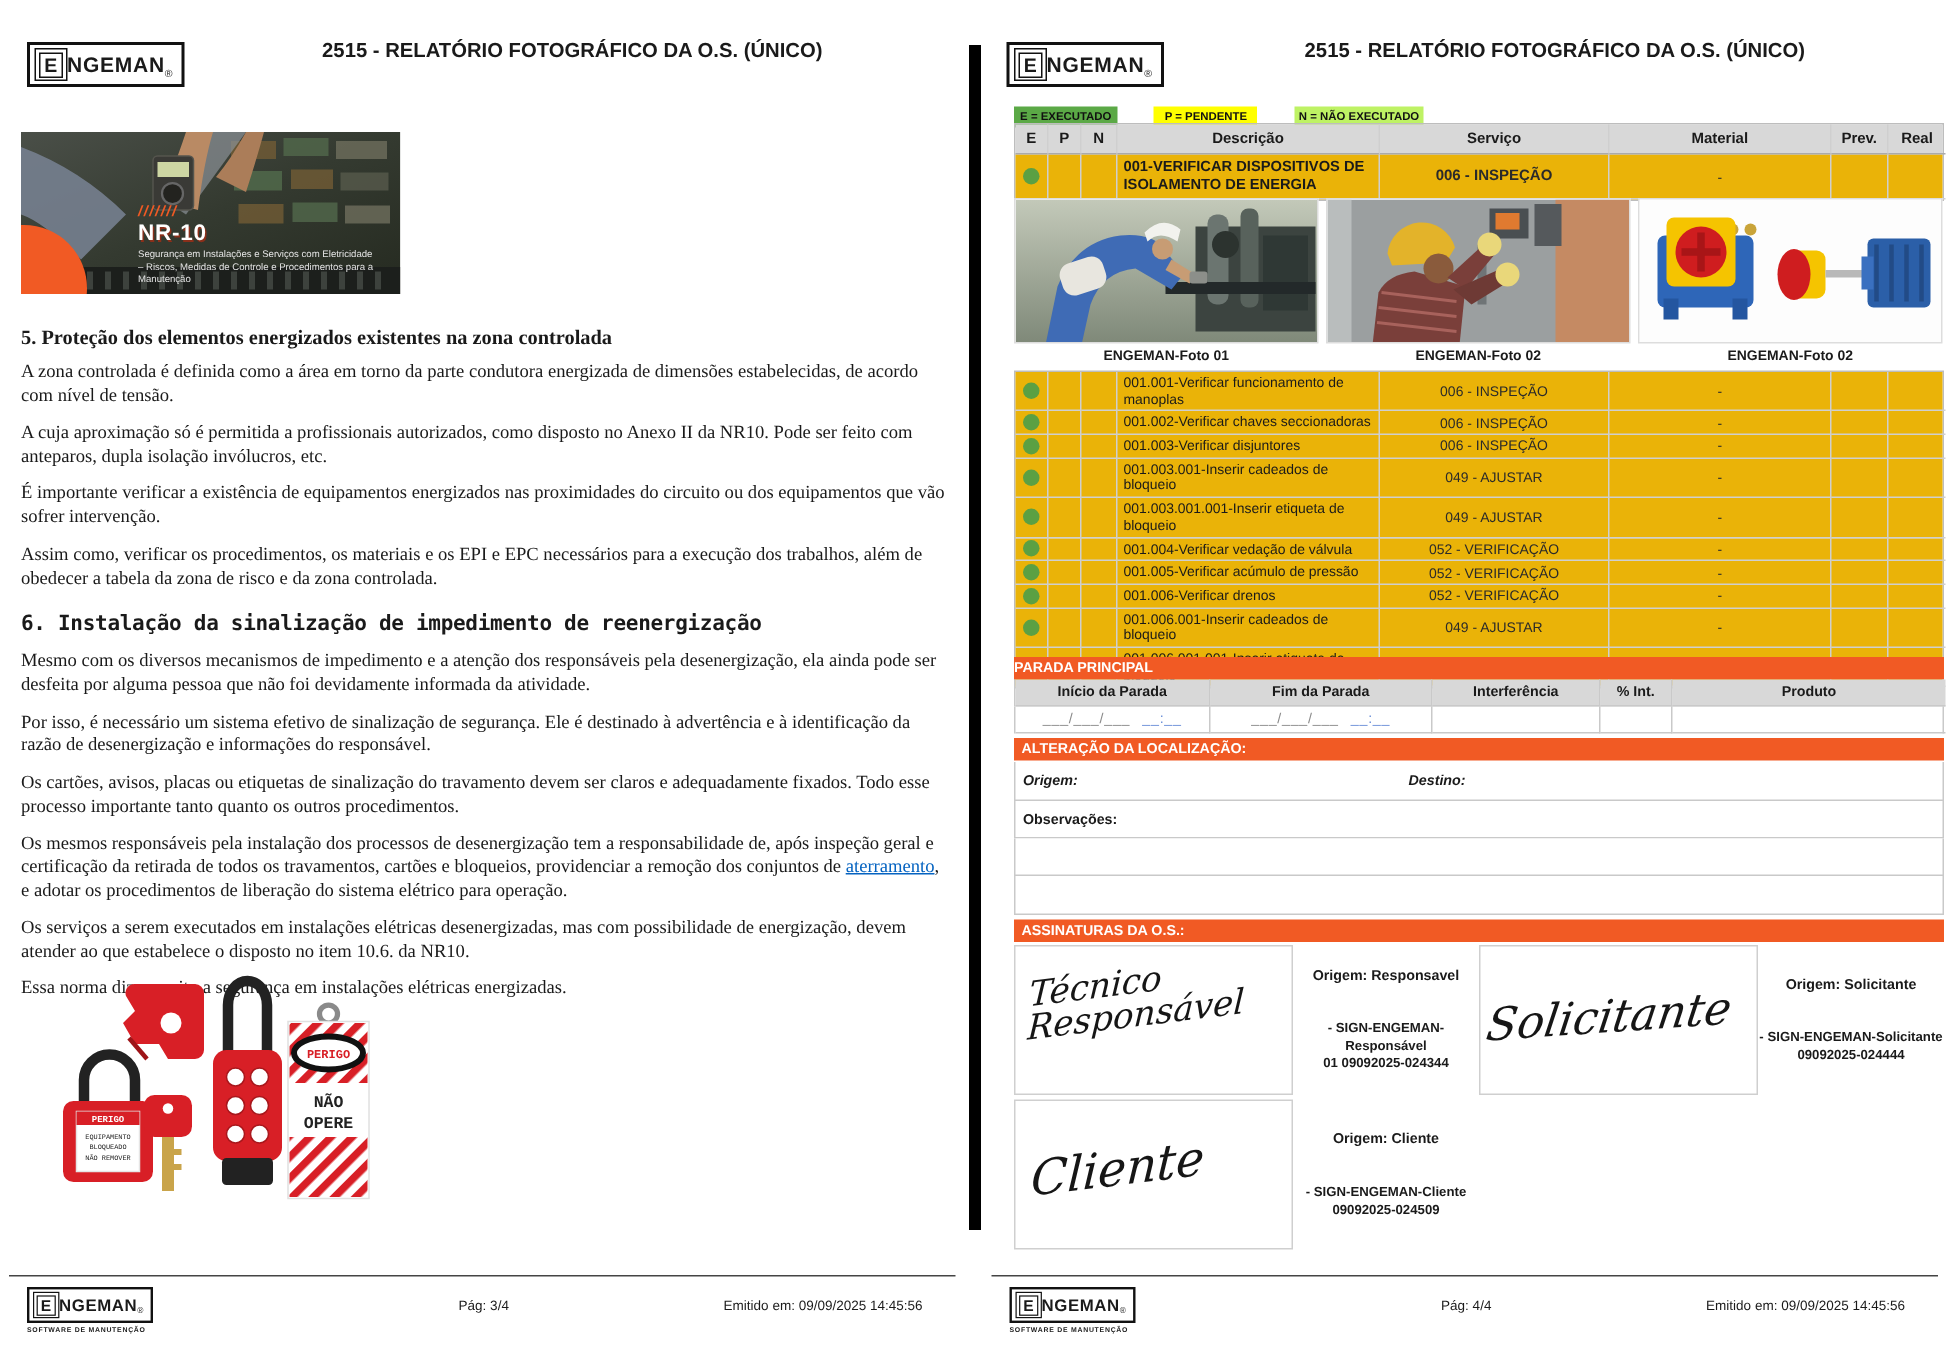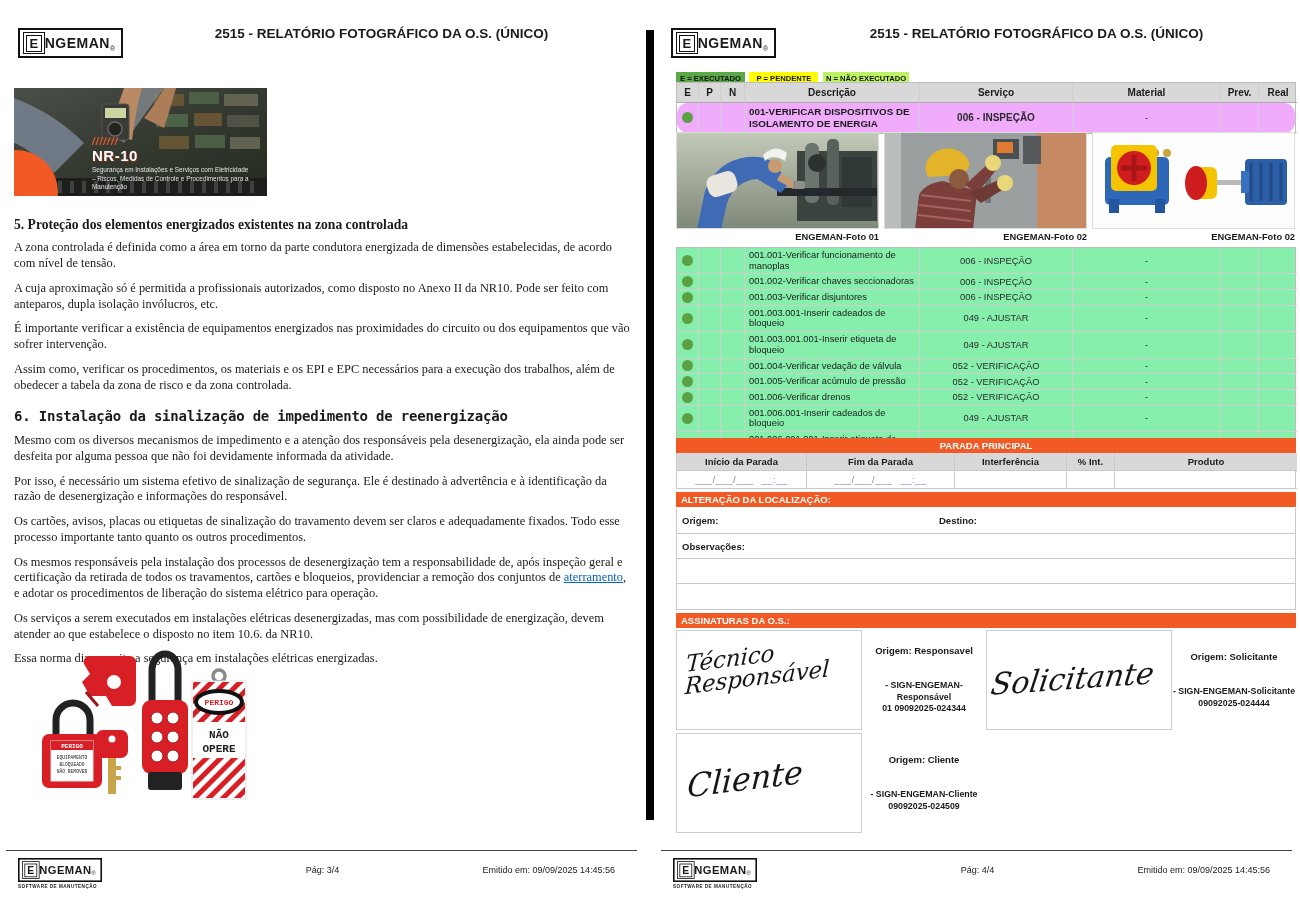--- a/index.html
+++ b/index.html
@@ -41,44 +41,44 @@
   
   .footer-line { position: absolute; left: 6px; right: 8px; top: 850px; border-top: 1.2px solid #444; }
   .footer { position: absolute; left: 0; right: 0; top: 856px; height: 42px; font-size: 9px; }
   .footer .f-logo { position: absolute; left: 18px; top: 2px; }
   .footer .ver { position: absolute; left: 140px; top: 9px; margin-top: 40px; }
   .footer .pag { position: absolute; left: 0; right: 0; top: 9px; text-align: center; }
   .footer .emit { position: absolute; right: 30px; top: 9px; }
 
   
   .legend { position: absolute; left: 21px; top: 67px; height: 14px; }
-  .legend .chip { display: inline-block; height: 14px; line-height: 14px; font-size: 7.6px; font-weight: 700; color: #111; text-align: center; margin-right: 0; padding: 0 3px; min-width: 69px; }
+  .legend .chip { display: inline-block; height: 14px; line-height: 14px; font-size: 7.6px; font-weight: 700; color: #111; text-align: center; margin-right: 20px; padding: 0 3px; min-width: 69px; }
 
   .otable { position: absolute; left: 21px; width: 620px; border: 1px solid #bdbdbd; }
-  .trow { display: grid; grid-template-columns: 22px 22px 24px 175px 153px 148px 38px 38px; align-items: stretch; background: #86efac; }
+  .trow { display: grid; grid-template-columns: 22px 22px 24px 175px 153px 148px 38px 38px; align-items: stretch; background: #eab308; }
   .trow > div { border-right: 1px solid #cfcfcf; border-bottom: 1px solid #cfcfcf; display: flex; align-items: center; justify-content: center; }
   .trow > div:last-child { border-right: none; }
   .trow .cdesc { justify-content: flex-start; text-align: left; padding: 2px 4px; font-size: 9.3px; line-height: 1.15; }
   .trow .cserv, .trow .cmat { font-size: 9.3px; color: #2a2a2a; }
   .thead { background: #d8d8d8; font-weight: 700; font-size: 10px; height: 20px; }
   .thead > div { border-bottom: 1px solid #aaa; }
-  .tmain { background: #f0abfc; min-height: 30px; border-radius: 11px; }
+  .tmain { background: #eab308; min-height: 30px; }
   .tmain .cdesc { font-weight: 700; font-size: 9.8px; }
   .tmain .cserv { font-weight: 700; font-size: 10px; }
   .dot { width: 11px; height: 11px; border-radius: 50%; background: #5BA043; }
 
   .photos { position: absolute; left: 21px; top: 132px; width: 620px; display: flex; gap: 5px; }
   .photo { width: 203px; height: 97px; border: 1px solid #ddd; overflow: hidden; background: #fff; }
   .captions { position: absolute; left: 21px; top: 232px; width: 620px; display: flex; gap: 5px; }
-  .captions .cap { width: 203px; text-align: right; font-weight: 700; font-size: 9.3px; }
+  .captions .cap { width: 203px; text-align: center; font-weight: 700; font-size: 9.3px; }
 
   .subtable { top: 247px; }
 
   .orange-bar { position: absolute; left: 21px; width: 620px; height: 15px; background: #F15A24; color: #fff; font-weight: 700; font-size: 9.5px; line-height: 15px; }
-  .orange-bar.center { text-align: center; }
+  .orange-bar.center { }
   .orange-bar.left { padding-left: 5px; }
 
   .parada-grid { position: absolute; left: 21px; width: 620px; display: grid; grid-template-columns: 130px 148px 112px 48px 182px; border-left: 1px solid #c9c9c9; border-right: 1px solid #c9c9c9; }
   .parada-grid > div { border-right: 1px solid #c9c9c9; border-bottom: 1px solid #c9c9c9; text-align: center; font-size: 9.5px; padding: 3px 2px; }
   .parada-grid > div:last-child { border-right: none; }
   .parada-head > div { background: #d8d8d8; font-weight: 700; }
   .ph-date { color: #8a8a8a; letter-spacing: .5px; }
   .ph-time { color: #6b8fd8; letter-spacing: .5px; margin-left: 8px; }
 
   .field-row { position: absolute; left: 21px; width: 620px; border: 1px solid #c9c9c9; border-top: none; background: #fff; font-size: 9.5px; font-weight: 700; }
@@ -493,21 +493,21 @@
     </div>
     <div class="parada-grid" style="top:471px;">
       <div><span class="ph-date">___/___/___</span><span class="ph-time">__:__</span></div>
       <div><span class="ph-date">___/___/___</span><span class="ph-time">__:__</span></div>
       <div></div>
       <div></div>
       <div></div>
     </div>
 
     <div class="orange-bar left" style="top:492px;">ALTERAÇÃO DA LOCALIZAÇÃO:</div>
-    <div class="field-row" style="top:508px; height:26px;">
+    <div class="field-row" style="top:508px; height:26px;font-style:italic;">
       <span class="lab" style="left:5px;">Origem:</span>
       <span class="lab" style="left:262px;">Destino:</span>
     </div>
     <div class="field-row" style="top:534px; height:25px;">
       <span class="lab" style="left:5px;">Observações:</span>
     </div>
     <div class="field-row" style="top:559px; height:25px;"></div>
     <div class="field-row" style="top:584px; height:26px;"></div>
 
     <div class="orange-bar left" style="top:613px;">ASSINATURAS DA O.S.:</div>

